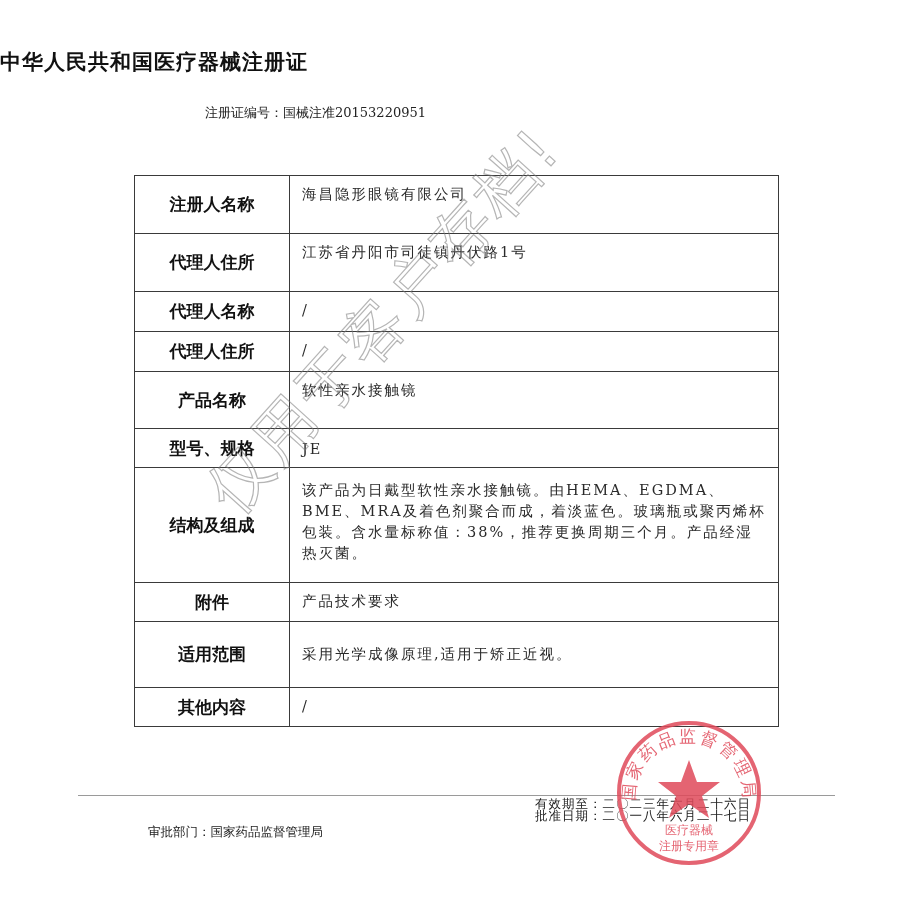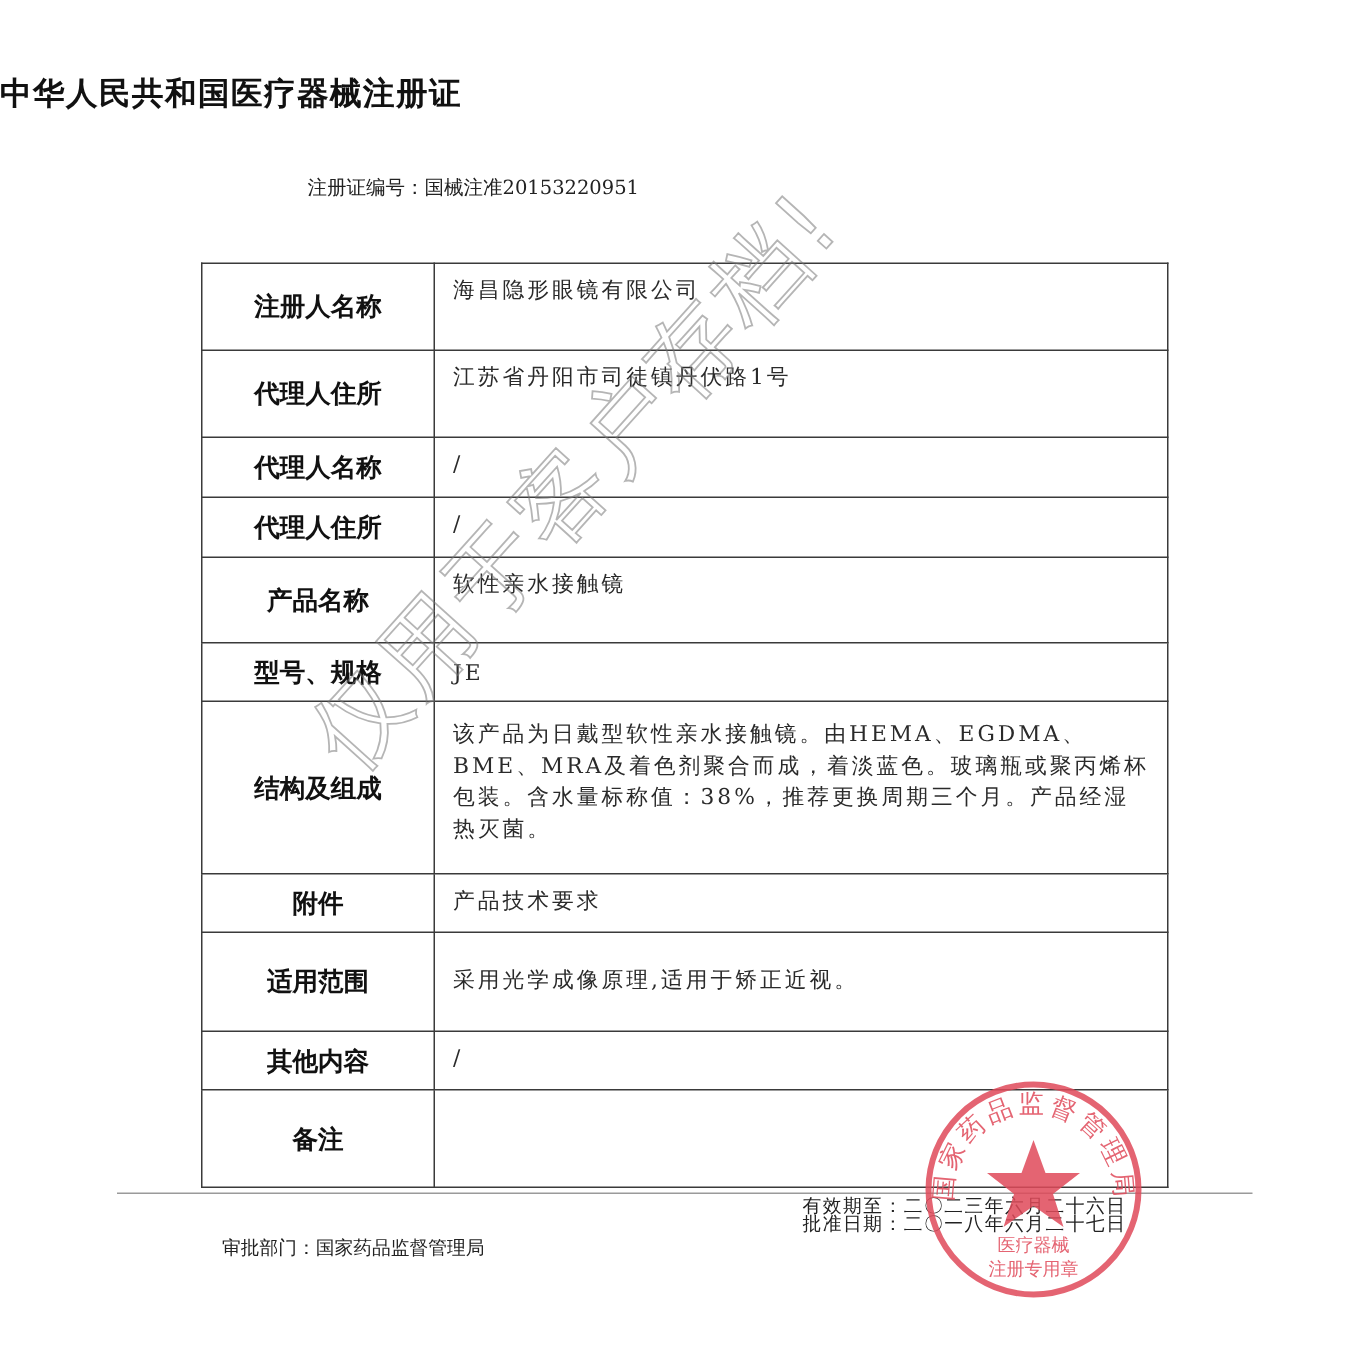--- a/index.html
+++ b/index.html
@@ -5,21 +5,21 @@
   html, body { margin: 0; padding: 0; }
   body {
     width: 900px; height: 900px; background: #ffffff; position: relative; overflow: hidden;
     color: #1a1a1a;
   }
   .title {
     position: absolute; left: 0; width: 900px; top: 48px; text-align: left;
     font-family: "DejaVu Sans", sans-serif; font-weight: bold; font-size: 21px; letter-spacing: 1px; color: #111;
   }
   .cert-no {
-    position: absolute; left: 205px; top: 116px;
+    position: absolute; left: 205px; top: 104px;
     font-family: "DejaVu Serif", serif; font-size: 13px; color: #222;
   }
   .sheet-line {
     position: absolute; left: 78px; width: 757px; top: 795px; height: 1px; background: #9a9a9a;
   }
   table.cert {
     position: absolute; left: 134px; top: 127px; width: 645px;
     border-collapse: collapse; table-layout: fixed; margin-top: 48px;
   }
   table.cert td {
@@ -95,24 +95,20 @@
     <td class="value">产品技术要求</td>
   </tr>
   <tr style="height:66px">
     <td class="label">适用范围</td>
     <td class="value" style="vertical-align:middle;padding-top:0 !important">采用光学成像原理,适用于矫正近视。</td>
   </tr>
   <tr style="height:39px">
     <td class="label">其他内容</td>
     <td class="value">/</td>
   </tr>
-  <tr style="height:65px">
-    <td class="label">备注</td>
-    <td class="value"></td>
-  </tr>
 </tbody>
   </table>
 
 <div class="footer-left">审批部门：国家药品监督管理局</div>
 <div class="footer-right" style="top:808px">批准日期：二〇一八年六月二十七日</div>
 <div class="footer-right" style="top:796px">有效期至：二〇二三年六月二十六日</div>
 
 <div class="watermark">仅用于客户存档!</div>
 
 <svg class="stamp" viewBox="0 0 150 150">

